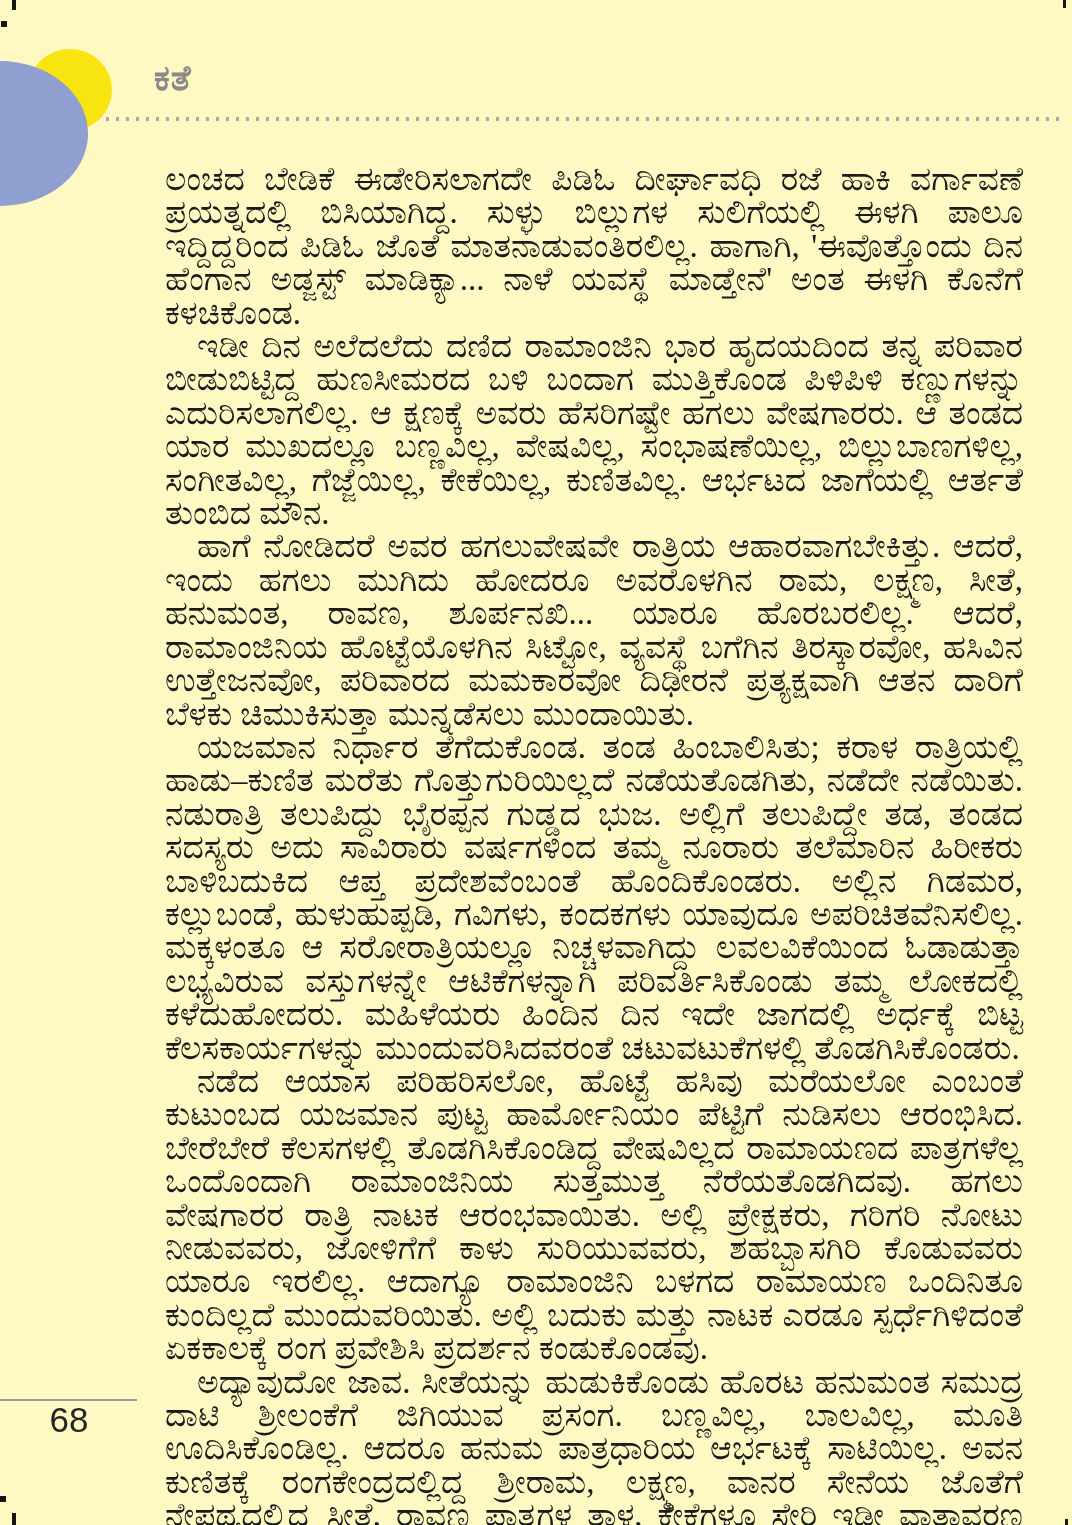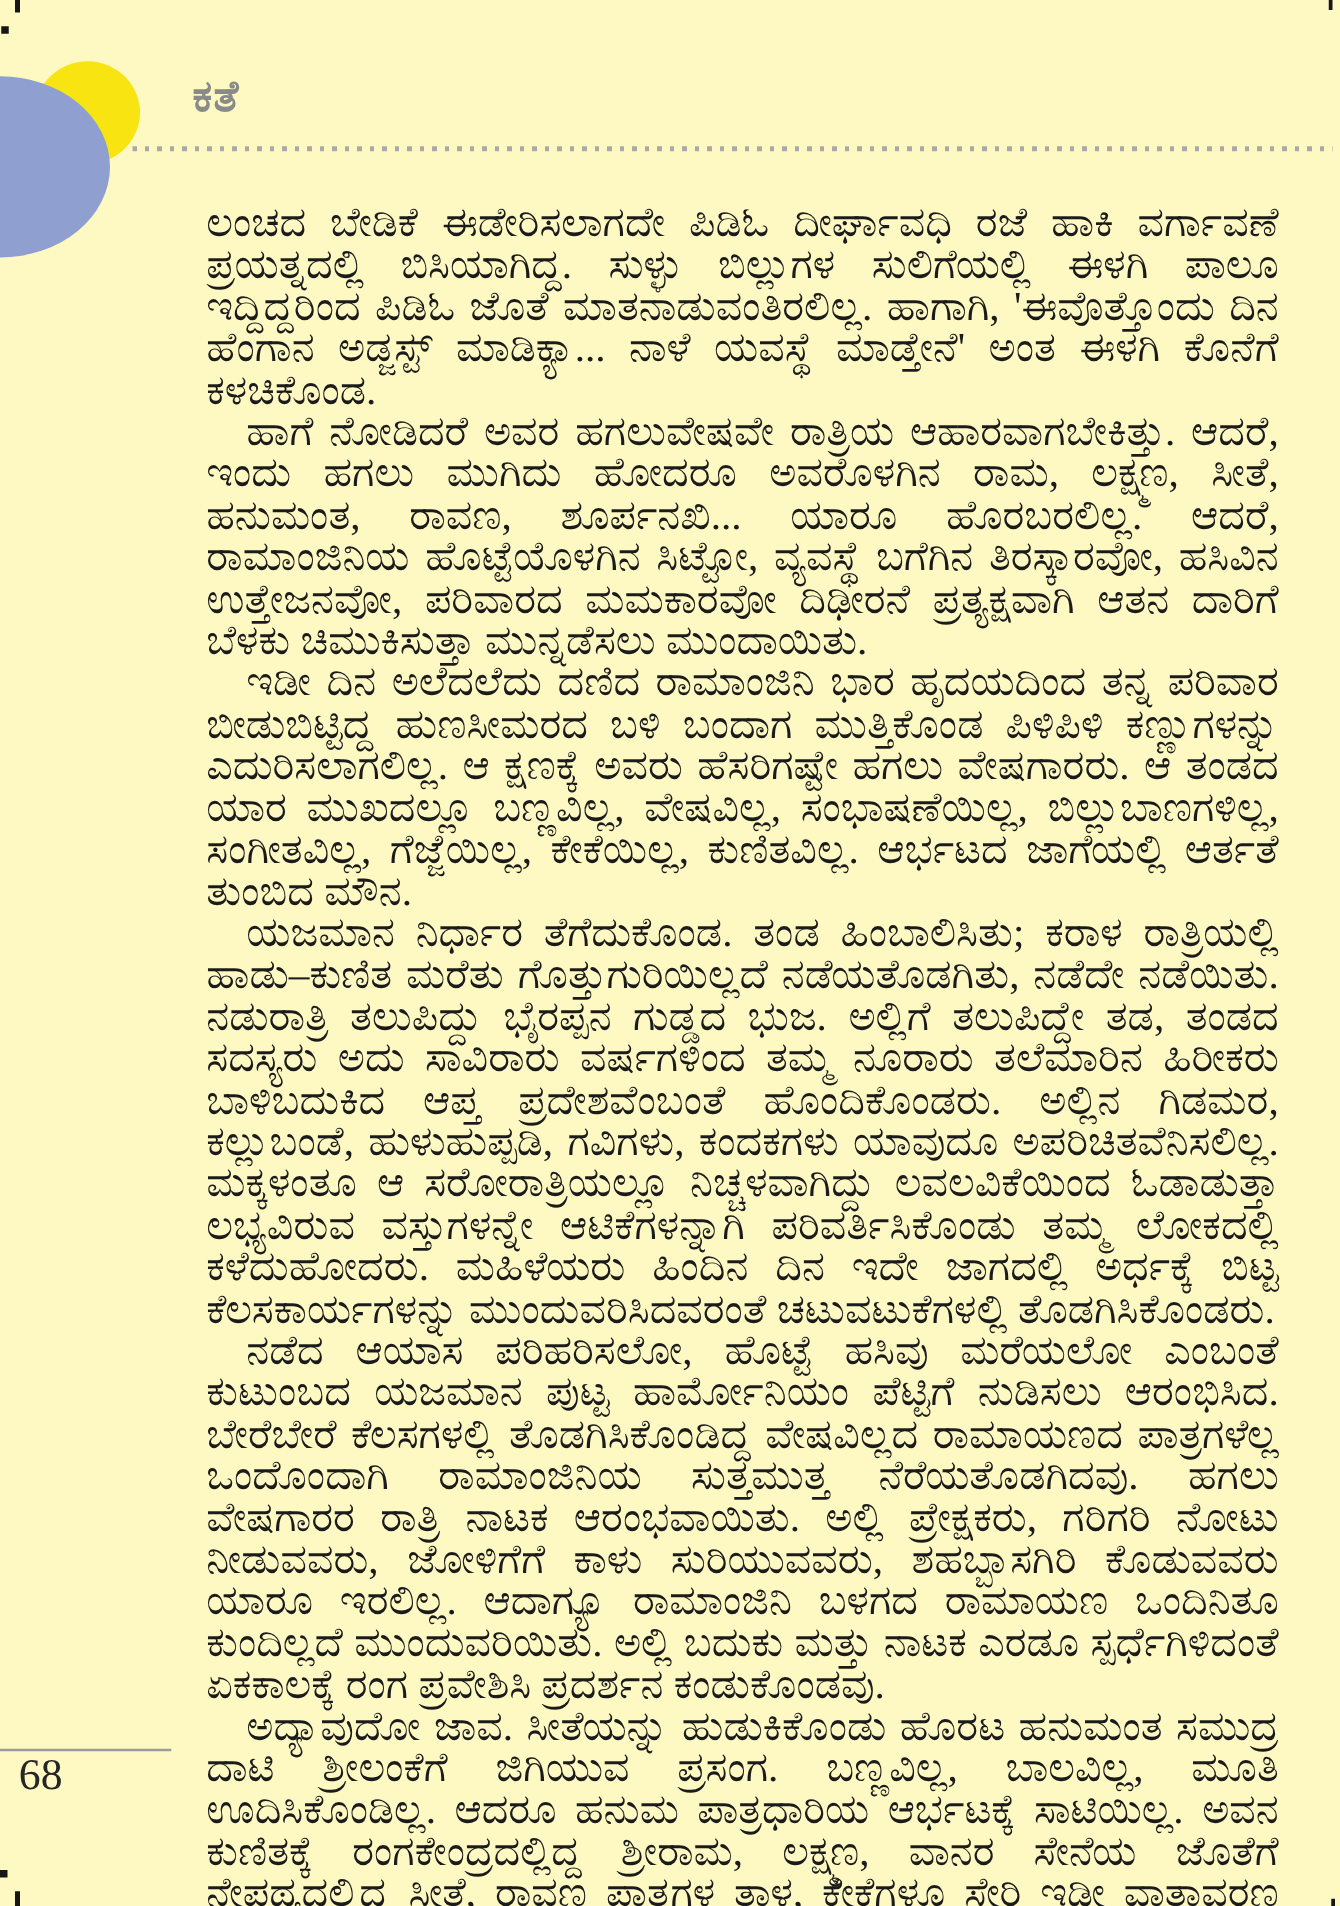--- a/index.html
+++ b/index.html
@@ -51,23 +51,23 @@
   }
   .story-body p{margin:0;text-indent:32px;}
   .story-body p.no-indent{text-indent:0;}
 
   
   .folio-rule{
     position:absolute;left:0;top:1399px;width:137px;height:2px;
     background:#9b9b9b;
   }
   .folio-number{
-    position:absolute;left:15px;top:1401px;width:138px;
-    text-align:left;
-    font-family:Liberation Serif, serif;
+    position:absolute;left:0;top:1401px;width:138px;
+    text-align:center;
+    font-family:Liberation Sans, sans-serif;
     font-size:35px;color:#262626;line-height:38px;
   }
 </style>
 </head>
 <body>
 
 <div class="page">
 
   <div class="mark mark-tl-tick"></div>
   <div class="mark mark-tl-square"></div>
@@ -76,22 +76,22 @@
   <div class="mark mark-bl-tick"></div>
   <div class="mark mark-br-tick"></div>
 
   <div class="yellow-circle"></div>
   <div class="blue-semicircle"></div>
   <div class="page-title">ಕತೆ</div>
   <div class="dotted-rule"></div>
 
   <div class="story-body">
     <p class="no-indent">ಲಂಚದ ಬೇಡಿಕೆ ಈಡೇರಿಸಲಾಗದೇ ಪಿಡಿಓ ದೀರ್ಘಾವಧಿ ರಜೆ ಹಾಕಿ ವರ್ಗಾವಣೆ ಪ್ರಯತ್ನದಲ್ಲಿ ಬಿಸಿಯಾಗಿದ್ದ. ಸುಳ್ಳು ಬಿಲ್ಲುಗಳ ಸುಲಿಗೆಯಲ್ಲಿ ಈಳಗಿ ಪಾಲೂ ಇದ್ದಿದ್ದರಿಂದ ಪಿಡಿಓ ಜೊತೆ ಮಾತನಾಡುವಂತಿರಲಿಲ್ಲ. ಹಾಗಾಗಿ, 'ಈವೊತ್ತೊಂದು ದಿನ ಹೆಂಗಾನ ಅಡ್ಜಸ್ಟ್ ಮಾಡಿಕ್ಯಾ... ನಾಳೆ ಯವಸ್ಥೆ ಮಾಡ್ತೇನೆ' ಅಂತ ಈಳಗಿ ಕೊನೆಗೆ ಕಳಚಿಕೊಂಡ.</p>
+    <p>ಇಡೀ ದಿನ ಅಲೆದಲೆದು ದಣಿದ ರಾಮಾಂಜಿನಿ ಭಾರ ಹೃದಯದಿಂದ ತನ್ನ ಪರಿವಾರ ಬೀಡುಬಿಟ್ಟಿದ್ದ ಹುಣಸೀಮರದ ಬಳಿ ಬಂದಾಗ ಮುತ್ತಿಕೊಂಡ ಪಿಳಿಪಿಳಿ ಕಣ್ಣುಗಳನ್ನು ಎದುರಿಸಲಾಗಲಿಲ್ಲ. ಆ ಕ್ಷಣಕ್ಕೆ ಅವರು ಹೆಸರಿಗಷ್ಟೇ ಹಗಲು ವೇಷಗಾರರು. ಆ ತಂಡದ ಯಾರ ಮುಖದಲ್ಲೂ ಬಣ್ಣವಿಲ್ಲ, ವೇಷವಿಲ್ಲ, ಸಂಭಾಷಣೆಯಿಲ್ಲ, ಬಿಲ್ಲುಬಾಣಗಳಿಲ್ಲ, ಸಂಗೀತವಿಲ್ಲ, ಗೆಜ್ಜೆಯಿಲ್ಲ, ಕೇಕೆಯಿಲ್ಲ, ಕುಣಿತವಿಲ್ಲ. ಆರ್ಭಟದ ಜಾಗೆಯಲ್ಲಿ ಆರ್ತತೆ ತುಂಬಿದ ಮೌನ.</p>
     <p>ಹಾಗೆ ನೋಡಿದರೆ ಅವರ ಹಗಲುವೇಷವೇ ರಾತ್ರಿಯ ಆಹಾರವಾಗಬೇಕಿತ್ತು. ಆದರೆ, ಇಂದು ಹಗಲು ಮುಗಿದು ಹೋದರೂ ಅವರೊಳಗಿನ ರಾಮ, ಲಕ್ಷ್ಮಣ, ಸೀತೆ, ಹನುಮಂತ, ರಾವಣ, ಶೂರ್ಪನಖಿ... ಯಾರೂ ಹೊರಬರಲಿಲ್ಲ. ಆದರೆ, ರಾಮಾಂಜಿನಿಯ ಹೊಟ್ಟೆಯೊಳಗಿನ ಸಿಟ್ಟೋ, ವ್ಯವಸ್ಥೆ ಬಗೆಗಿನ ತಿರಸ್ಕಾರವೋ, ಹಸಿವಿನ ಉತ್ತೇಜನವೋ, ಪರಿವಾರದ ಮಮಕಾರವೋ ದಿಢೀರನೆ ಪ್ರತ್ಯಕ್ಷವಾಗಿ ಆತನ ದಾರಿಗೆ ಬೆಳಕು ಚಿಮುಕಿಸುತ್ತಾ ಮುನ್ನಡೆಸಲು ಮುಂದಾಯಿತು.</p>
-    <p>ಇಡೀ ದಿನ ಅಲೆದಲೆದು ದಣಿದ ರಾಮಾಂಜಿನಿ ಭಾರ ಹೃದಯದಿಂದ ತನ್ನ ಪರಿವಾರ ಬೀಡುಬಿಟ್ಟಿದ್ದ ಹುಣಸೀಮರದ ಬಳಿ ಬಂದಾಗ ಮುತ್ತಿಕೊಂಡ ಪಿಳಿಪಿಳಿ ಕಣ್ಣುಗಳನ್ನು ಎದುರಿಸಲಾಗಲಿಲ್ಲ. ಆ ಕ್ಷಣಕ್ಕೆ ಅವರು ಹೆಸರಿಗಷ್ಟೇ ಹಗಲು ವೇಷಗಾರರು. ಆ ತಂಡದ ಯಾರ ಮುಖದಲ್ಲೂ ಬಣ್ಣವಿಲ್ಲ, ವೇಷವಿಲ್ಲ, ಸಂಭಾಷಣೆಯಿಲ್ಲ, ಬಿಲ್ಲುಬಾಣಗಳಿಲ್ಲ, ಸಂಗೀತವಿಲ್ಲ, ಗೆಜ್ಜೆಯಿಲ್ಲ, ಕೇಕೆಯಿಲ್ಲ, ಕುಣಿತವಿಲ್ಲ. ಆರ್ಭಟದ ಜಾಗೆಯಲ್ಲಿ ಆರ್ತತೆ ತುಂಬಿದ ಮೌನ.</p>
     <p>ಯಜಮಾನ ನಿರ್ಧಾರ ತೆಗೆದುಕೊಂಡ. ತಂಡ ಹಿಂಬಾಲಿಸಿತು; ಕರಾಳ ರಾತ್ರಿಯಲ್ಲಿ ಹಾಡು–ಕುಣಿತ ಮರೆತು ಗೊತ್ತುಗುರಿಯಿಲ್ಲದೆ ನಡೆಯತೊಡಗಿತು, ನಡೆದೇ ನಡೆಯಿತು. ನಡುರಾತ್ರಿ ತಲುಪಿದ್ದು ಭೈರಪ್ಪನ ಗುಡ್ಡದ ಭುಜ. ಅಲ್ಲಿಗೆ ತಲುಪಿದ್ದೇ ತಡ, ತಂಡದ ಸದಸ್ಯರು ಅದು ಸಾವಿರಾರು ವರ್ಷಗಳಿಂದ ತಮ್ಮ ನೂರಾರು ತಲೆಮಾರಿನ ಹಿರೀಕರು ಬಾಳಿಬದುಕಿದ ಆಪ್ತ ಪ್ರದೇಶವೆಂಬಂತೆ ಹೊಂದಿಕೊಂಡರು. ಅಲ್ಲಿನ ಗಿಡಮರ, ಕಲ್ಲುಬಂಡೆ, ಹುಳುಹುಪ್ಪಡಿ, ಗವಿಗಳು, ಕಂದಕಗಳು ಯಾವುದೂ ಅಪರಿಚಿತವೆನಿಸಲಿಲ್ಲ. ಮಕ್ಕಳಂತೂ ಆ ಸರೋರಾತ್ರಿಯಲ್ಲೂ ನಿಚ್ಚಳವಾಗಿದ್ದು ಲವಲವಿಕೆಯಿಂದ ಓಡಾಡುತ್ತಾ ಲಭ್ಯವಿರುವ ವಸ್ತುಗಳನ್ನೇ ಆಟಿಕೆಗಳನ್ನಾಗಿ ಪರಿವರ್ತಿಸಿಕೊಂಡು ತಮ್ಮ ಲೋಕದಲ್ಲಿ ಕಳೆದುಹೋದರು. ಮಹಿಳೆಯರು ಹಿಂದಿನ ದಿನ ಇದೇ ಜಾಗದಲ್ಲಿ ಅರ್ಧಕ್ಕೆ ಬಿಟ್ಟ ಕೆಲಸಕಾರ್ಯಗಳನ್ನು ಮುಂದುವರಿಸಿದವರಂತೆ ಚಟುವಟುಕೆಗಳಲ್ಲಿ ತೊಡಗಿಸಿಕೊಂಡರು.</p>
     <p>ನಡೆದ ಆಯಾಸ ಪರಿಹರಿಸಲೋ, ಹೊಟ್ಟೆ ಹಸಿವು ಮರೆಯಲೋ ಎಂಬಂತೆ ಕುಟುಂಬದ ಯಜಮಾನ ಪುಟ್ಟ ಹಾರ್ಮೋನಿಯಂ ಪೆಟ್ಟಿಗೆ ನುಡಿಸಲು ಆರಂಭಿಸಿದ. ಬೇರೆಬೇರೆ ಕೆಲಸಗಳಲ್ಲಿ ತೊಡಗಿಸಿಕೊಂಡಿದ್ದ ವೇಷವಿಲ್ಲದ ರಾಮಾಯಣದ ಪಾತ್ರಗಳೆಲ್ಲ ಒಂದೊಂದಾಗಿ ರಾಮಾಂಜಿನಿಯ ಸುತ್ತಮುತ್ತ ನೆರೆಯತೊಡಗಿದವು. ಹಗಲು ವೇಷಗಾರರ ರಾತ್ರಿ ನಾಟಕ ಆರಂಭವಾಯಿತು. ಅಲ್ಲಿ ಪ್ರೇಕ್ಷಕರು, ಗರಿಗರಿ ನೋಟು ನೀಡುವವರು, ಜೋಳಿಗೆಗೆ ಕಾಳು ಸುರಿಯುವವರು, ಶಹಬ್ಬಾಸಗಿರಿ ಕೊಡುವವರು ಯಾರೂ ಇರಲಿಲ್ಲ. ಆದಾಗ್ಯೂ ರಾಮಾಂಜಿನಿ ಬಳಗದ ರಾಮಾಯಣ ಒಂದಿನಿತೂ ಕುಂದಿಲ್ಲದೆ ಮುಂದುವರಿಯಿತು. ಅಲ್ಲಿ ಬದುಕು ಮತ್ತು ನಾಟಕ ಎರಡೂ ಸ್ಪರ್ಧೆಗಿಳಿದಂತೆ ಏಕಕಾಲಕ್ಕೆ ರಂಗ ಪ್ರವೇಶಿಸಿ ಪ್ರದರ್ಶನ ಕಂಡುಕೊಂಡವು.</p>
     <p>ಅದ್ಯಾವುದೋ ಜಾವ. ಸೀತೆಯನ್ನು ಹುಡುಕಿಕೊಂಡು ಹೊರಟ ಹನುಮಂತ ಸಮುದ್ರ ದಾಟಿ ಶ್ರೀಲಂಕೆಗೆ ಜಿಗಿಯುವ ಪ್ರಸಂಗ. ಬಣ್ಣವಿಲ್ಲ, ಬಾಲವಿಲ್ಲ, ಮೂತಿ ಊದಿಸಿಕೊಂಡಿಲ್ಲ. ಆದರೂ ಹನುಮ ಪಾತ್ರಧಾರಿಯ ಆರ್ಭಟಕ್ಕೆ ಸಾಟಿಯಿಲ್ಲ. ಅವನ ಕುಣಿತಕ್ಕೆ ರಂಗಕೇಂದ್ರದಲ್ಲಿದ್ದ ಶ್ರೀರಾಮ, ಲಕ್ಷ್ಮಣ, ವಾನರ ಸೇನೆಯ ಜೊತೆಗೆ ನೇಪಥ್ಯದಲ್ಲಿದ್ದ ಸೀತೆ, ರಾವಣ ಪಾತ್ರಗಳ ತಾಳ, ಕೇಕೆಗಳೂ ಸೇರಿ ಇಡೀ ವಾತಾವರಣ ಭಾವಾವೇಶದ ಪರಾಕಾಷ್ಠೆ ತಲುಪಿತ್ತು.</p>
   </div>
 
   <div class="folio-rule"></div>
   <div class="folio-number">68</div>
 
 </div>
 

